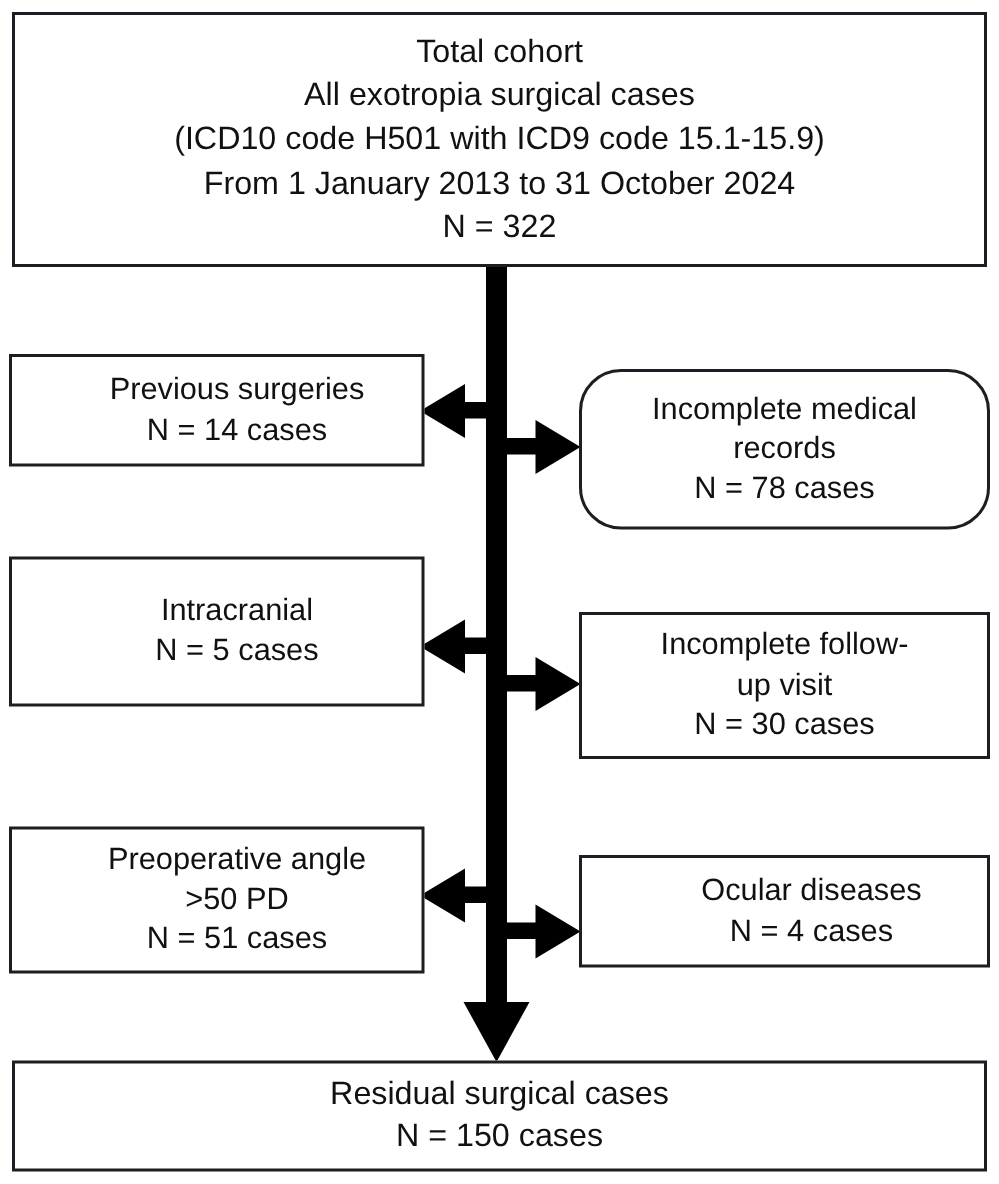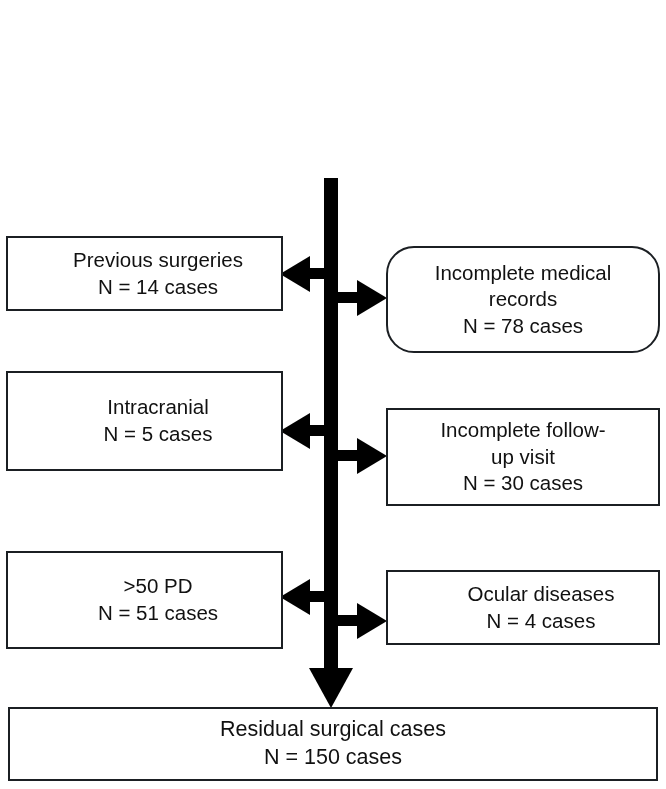--- a/index.html
+++ b/index.html
@@ -154,32 +154,40 @@
   <div class="stem" id="stem-l2"></div>
   <div class="arrowhead left" id="head-l2"></div>
   <div class="stem" id="stem-r2"></div>
   <div class="arrowhead right" id="head-r2"></div>
 
   <div class="stem" id="stem-l3"></div>
   <div class="arrowhead left" id="head-l3"></div>
   <div class="stem" id="stem-r3"></div>
   <div class="arrowhead right" id="head-r3"></div>
 
+  <div class="box" id="box-total">
+    <span class="line">Total cohort</span>
+    <span class="line">All exotropia surgical cases</span>
+    <span class="line">(ICD10 code H501 with ICD9 code 15.1-15.9)</span>
+    <span class="line">From 1 January 2013 to 31 October 2024</span>
+    <span class="line">N = 322</span>
+  </div>
 
   <div class="box box-left" id="box-prev-surgeries">
     <span class="line">Previous surgeries</span>
     <span class="line">N = 14 cases</span>
   </div>
 
   <div class="box box-left" id="box-intracranial">
     <span class="line">Intracranial</span>
     <span class="line">N = 5 cases</span>
   </div>
 
   <div class="box box-left" id="box-preop-angle">
+    <span class="line">Preoperative angle</span>
     <span class="line">&gt;50 PD</span>
     <span class="line">N = 51 cases</span>
   </div>
 
   <div class="box box-right" id="box-incomplete-records">
     <span class="line">Incomplete medical</span>
     <span class="line">records</span>
     <span class="line">N = 78 cases</span>
   </div>
 

